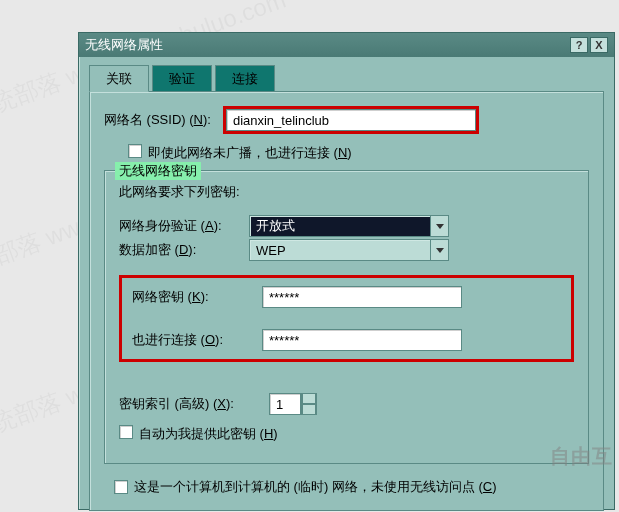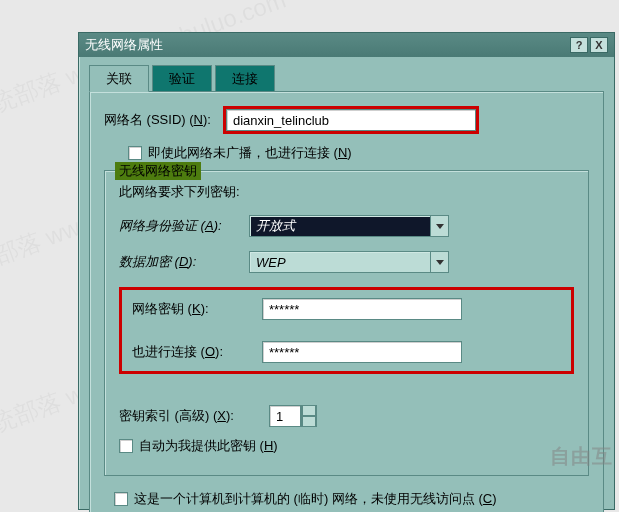--- a/index.html
+++ b/index.html
@@ -90,51 +90,50 @@
   }
   input[type="text"], input[type="password"] {
     background: #fff;
     border: 1px solid #5a8a85;
     box-shadow: inset 1px 1px 0 #cfcfcf;
     height: 22px;
     padding: 2px 6px;
     font-family: inherit;
     font-size: 13px;
   }
-  .checkbox-row { display: flex; align-items: center; margin: 4px 0 6px 24px; }
+  .checkbox-row { display: flex; align-items: flex-start; margin: 4px 0 6px 24px; }
   .chk {
     width: 14px; height: 14px;
     background: #fff;
     border: 1px solid #5a8a85;
     box-shadow: inset 1px 1px 0 #cfcfcf;
     margin-right: 6px;
     display: inline-flex; align-items: center; justify-content: center;
     font-size: 11px; font-weight: bold;
     cursor: pointer;
   }
   .groupbox {
     border: 1px solid #5a8a85;
     box-shadow: inset 1px 1px 0 #c4e0dc;
     padding: 12px 14px 14px 14px;
     margin-top: 8px;
     position: relative;
   }
   .group-legend {
     position: absolute;
     top: -9px; left: 10px;
-    background: #4d7c0f;
+    background: #86efac;
     padding: 0 4px;
   }
   .grid {
     display: grid;
     grid-template-columns: 130px 1fr;
-    row-gap: 14px;
+    row-gap: 2px;
     align-items: center;
     margin-top: 14px;
-    font-style: italic;
   }
   .combo {
     display: flex;
     width: 200px;
   }
   .combo-body {
     flex: 1;
     height: 22px;
     background: #bcdcd6;
     border: 1px solid #5a8a85;

